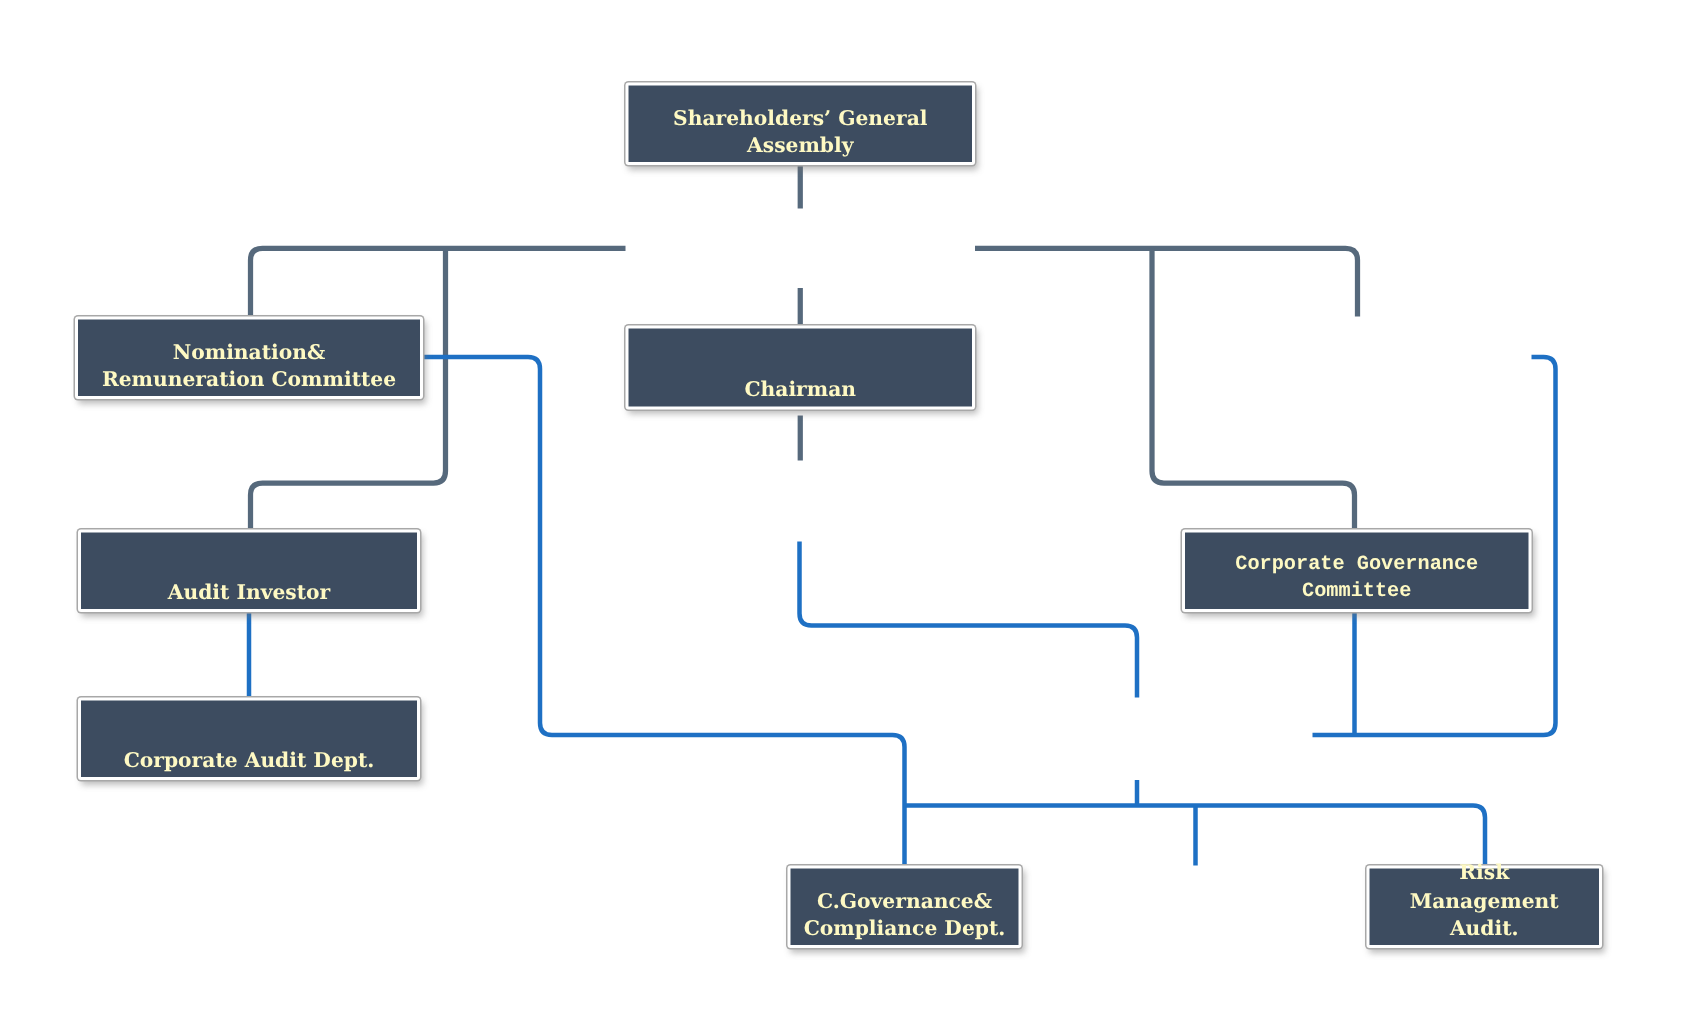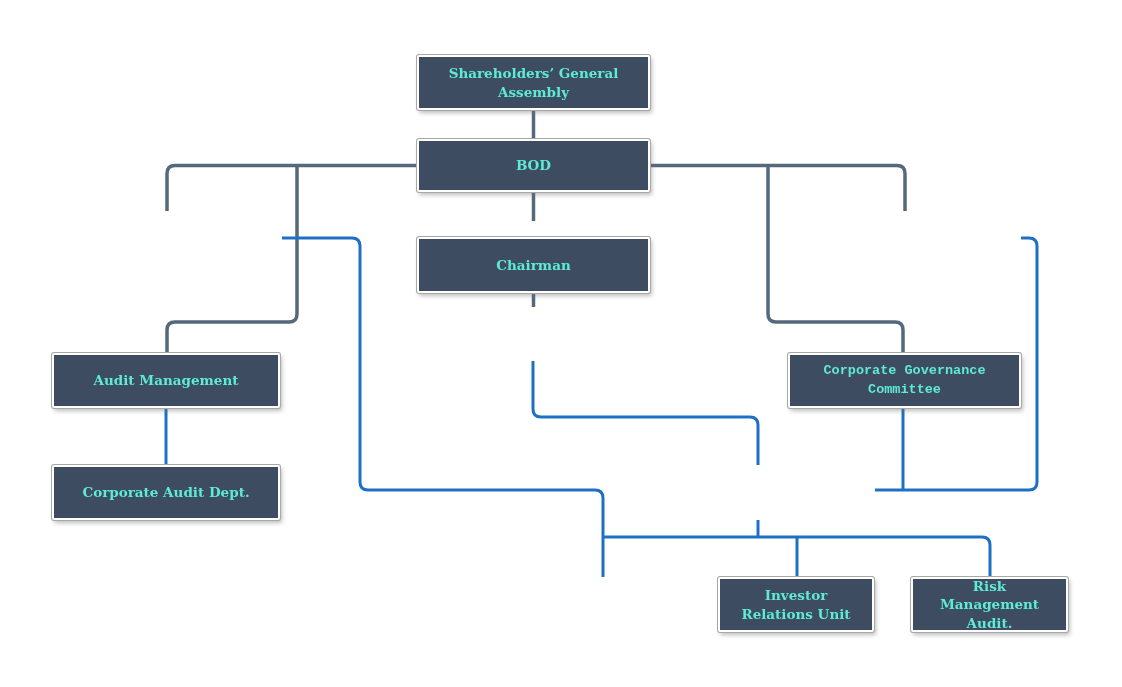--- a/index.html
+++ b/index.html
@@ -11,26 +11,26 @@
     overflow:hidden;
   }
   #edges { position:absolute; left:0; top:0; z-index:0; }
   .node {
     position:absolute;
     z-index:1;
     background:#3D4C60;
     border:2px solid #ffffff;
     border-radius:2px;
     box-shadow: 0 0 0 1px #a8a8a8, 2px 3px 4px rgba(110,110,110,0.45);
-    color:#5eead4;
+    color:#fef9c3;
     font-weight:bold;
     font-size:13.5px;
     line-height:1.35;
     display:flex;
-    align-items:center;
+    align-items:flex-end;
     justify-content:center;
     text-align:center;
     box-sizing:border-box;
     padding:2px 8px;
   }
 </style>
 </head>
 <body>
 
 <div id="canvas">
@@ -56,46 +56,46 @@
       <path d="M758,520 V537"></path>
       <path d="M603,537 H982 Q990,537 990,545 V577"></path>
       <path d="M797,537 V577"></path>
     </g>
   </svg>
 
   <div class="node" style="left:417px; top:55px; width:233px; height:55px;">
     <span>Shareholders’ General Assembly</span>
   </div>
 
-  <div class="node" style="left:417px; top:139px; width:233px; height:53px;">
-    <span>BOD</span>
+
+  <div class="node" style="left:50px; top:211px; width:232px; height:55px;">
+    <span>Nomination&amp; Remuneration Committee</span>
   </div>
 
-
-  <div class="node" style="left:417px; top:237px; width:233px; height:56px;">
+  <div class="node" style="left:417px; top:217px; width:233px; height:56px;">
     <span>Chairman</span>
   </div>
 
 
 
   <div class="node" style="left:52px; top:353px; width:228px; height:55px;">
-    <span>Audit Management</span>
+    <span>Audit Investor</span>
   </div>
 
   <div class="node" style="left:788px; top:353px; width:233px; height:55px;font-family:Liberation Mono, monospace;">
     <span>Corporate Governance Committee</span>
   </div>
 
   <div class="node" style="left:52px; top:465px; width:228px; height:55px;">
     <span>Corporate Audit Dept.</span>
   </div>
 
 
+  <div class="node" style="left:525px; top:577px; width:156px; height:55px;">
+    <span>C.Governance&amp; Compliance Dept.</span>
+  </div>
 
-  <div class="node" style="left:718px; top:577px; width:156px; height:55px;">
-    <span>Investor Relations Unit</span>
-  </div>
 
   <div class="node" style="left:911px; top:577px; width:157px; height:55px;">
     <span>Risk Management Audit.</span>
   </div>
 
 </div>
 
 </body></html>

